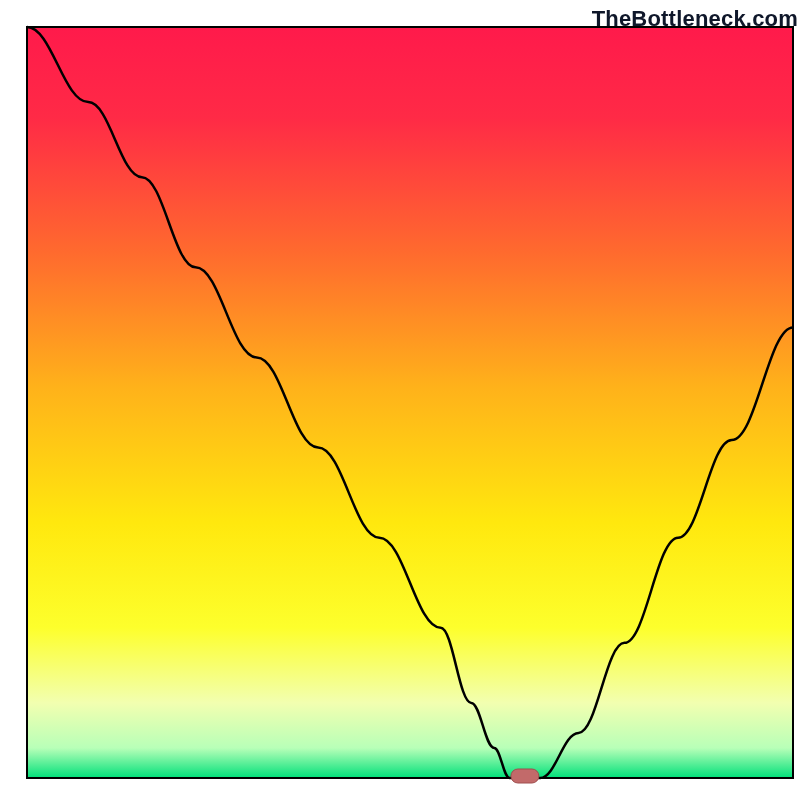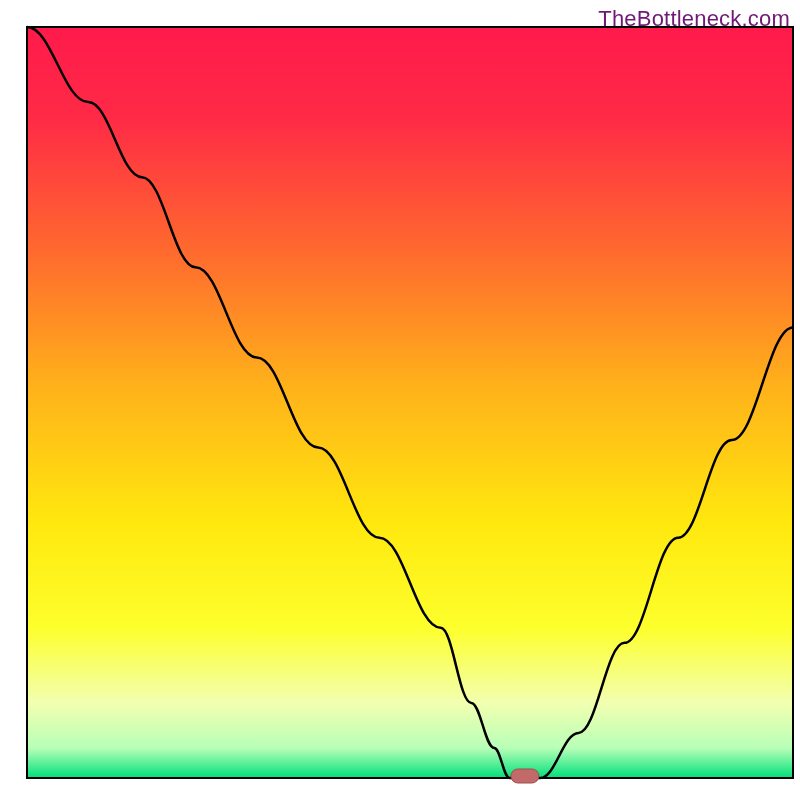--- a/index.html
+++ b/index.html
@@ -11,24 +11,24 @@
     font-family: Arial, Helvetica, sans-serif;
   }
   .canvas {
     position: relative;
     width: 800px;
     height: 800px;
   }
   .attribution {
     position: absolute;
     top: 6px;
-    right: 10px;
+    right: 2px;
     font-size: 22px;
-    color: #701a75;
-    font-weight: 400;
+    color: #0f172a;
+    font-weight: 700;
     letter-spacing: 0.2px;
   }
   svg {
     position: absolute;
     left: 0;
     top: 0;
   }
 </style>
 </head>
 <body>

